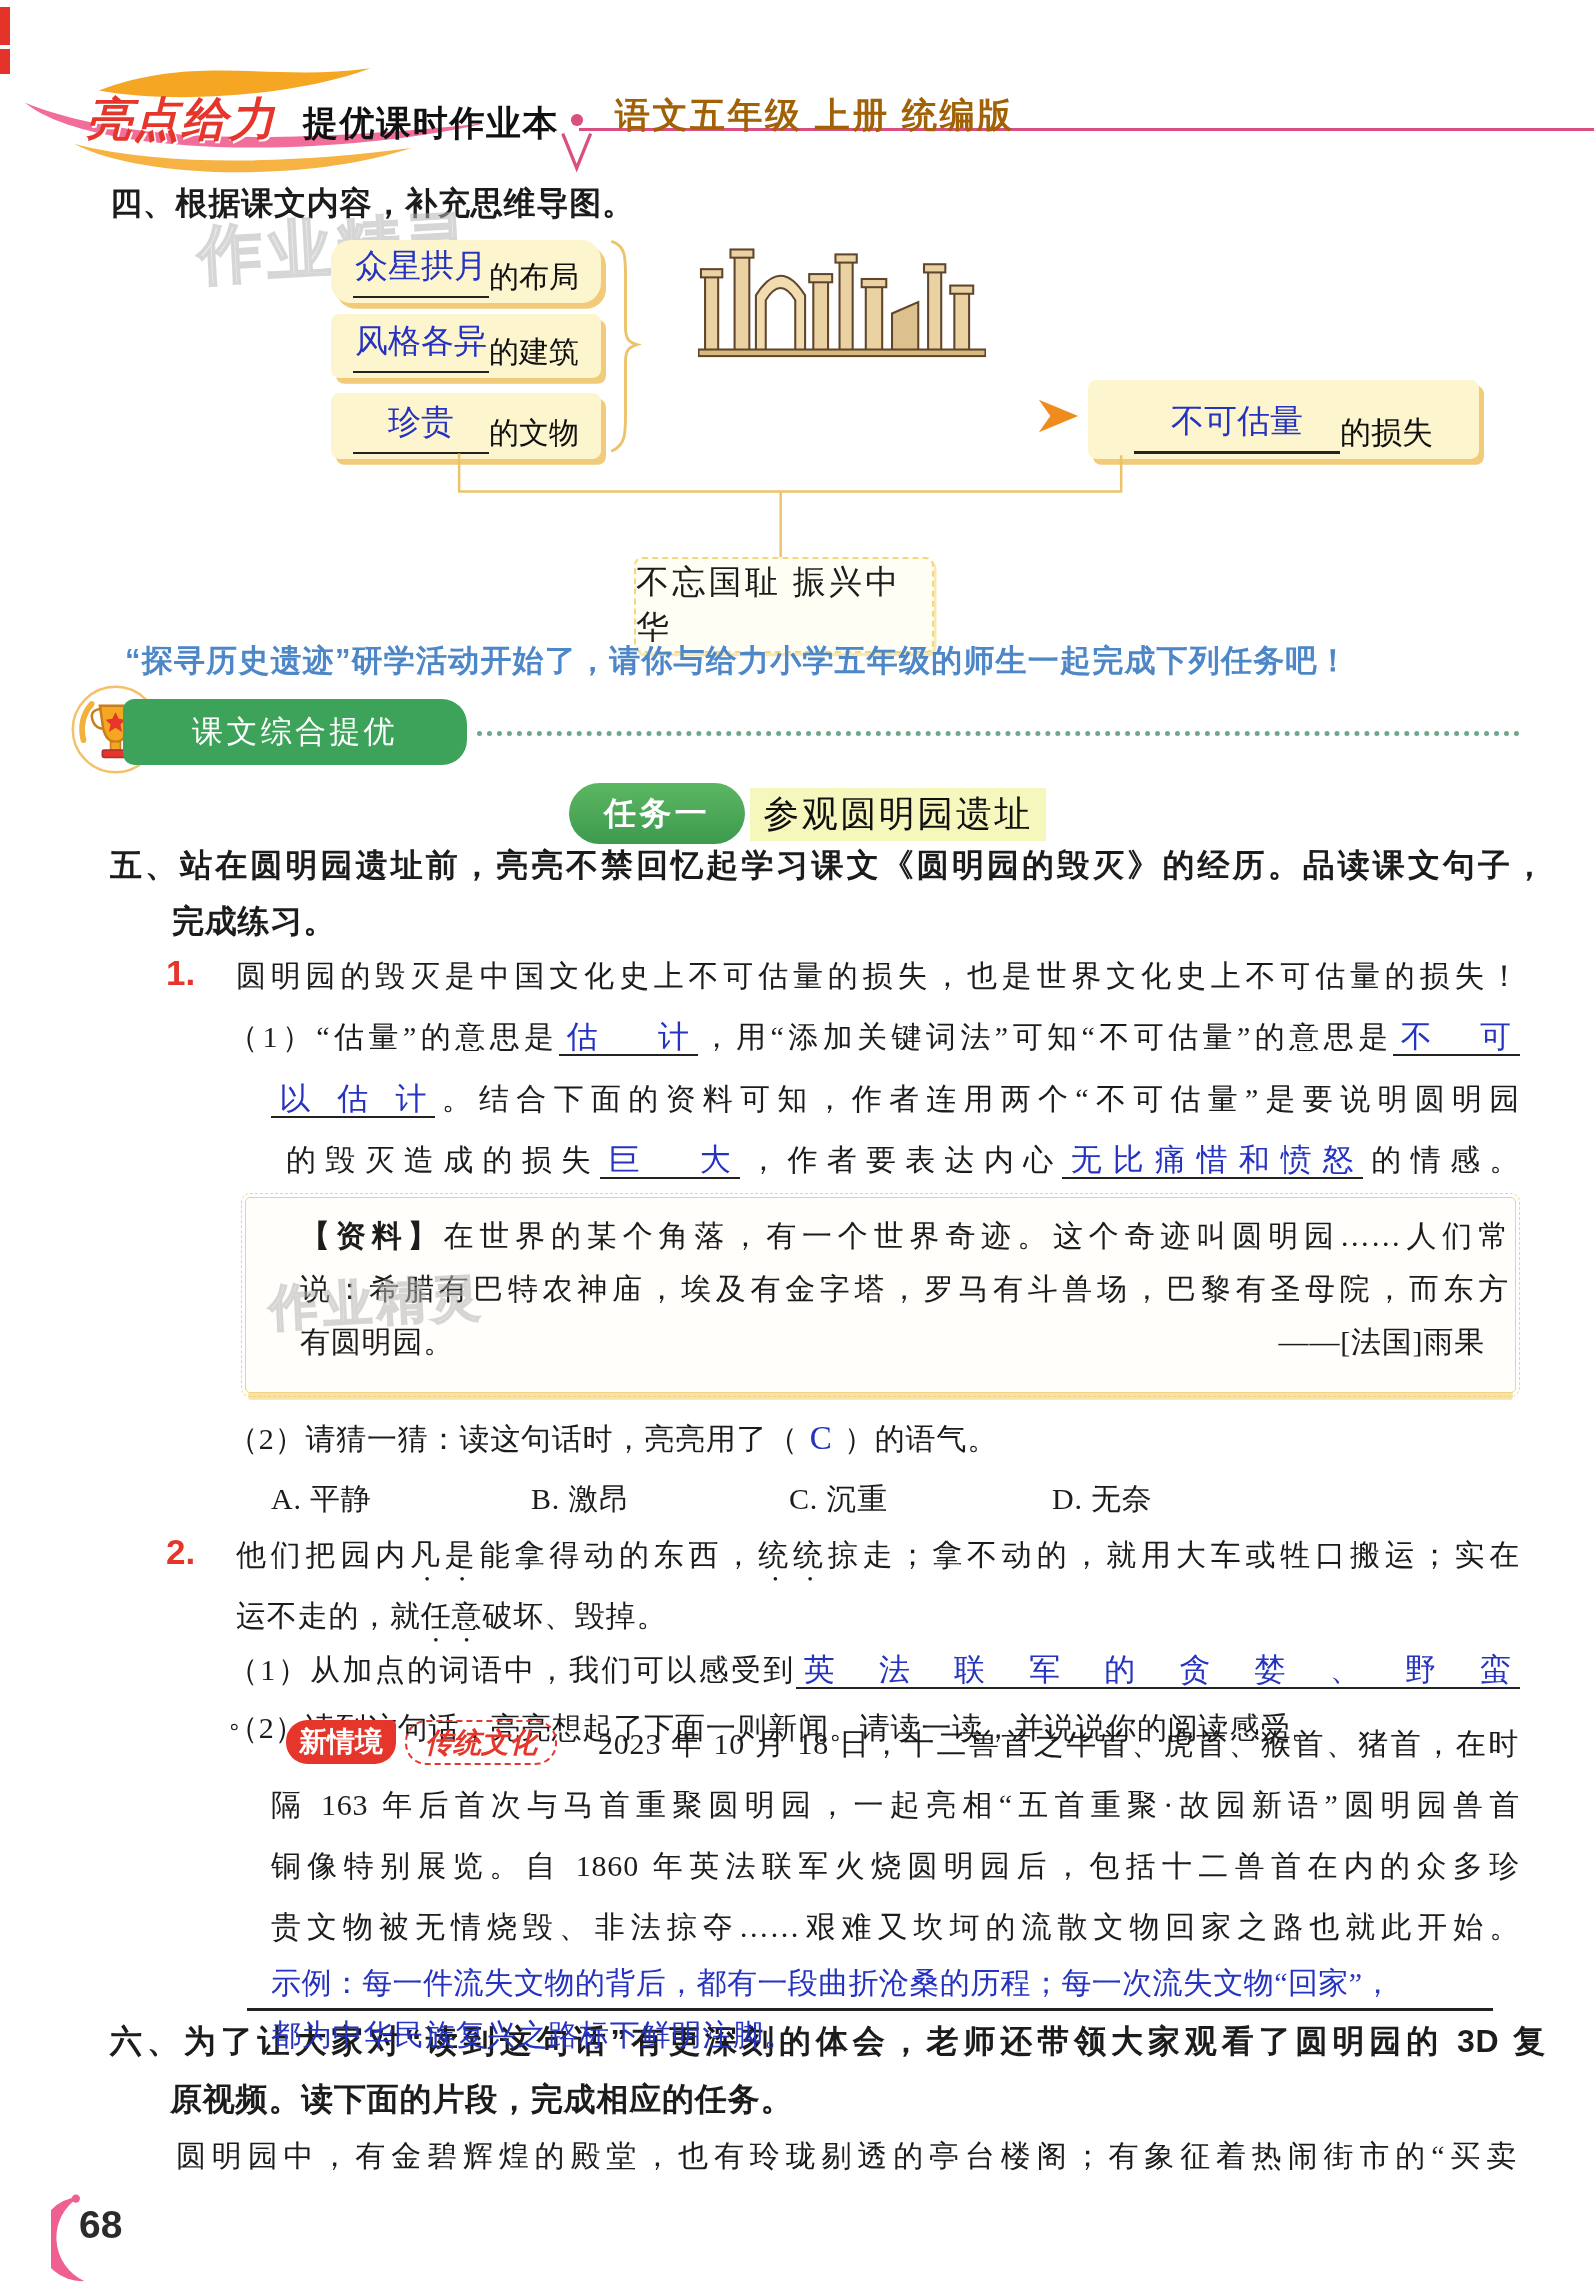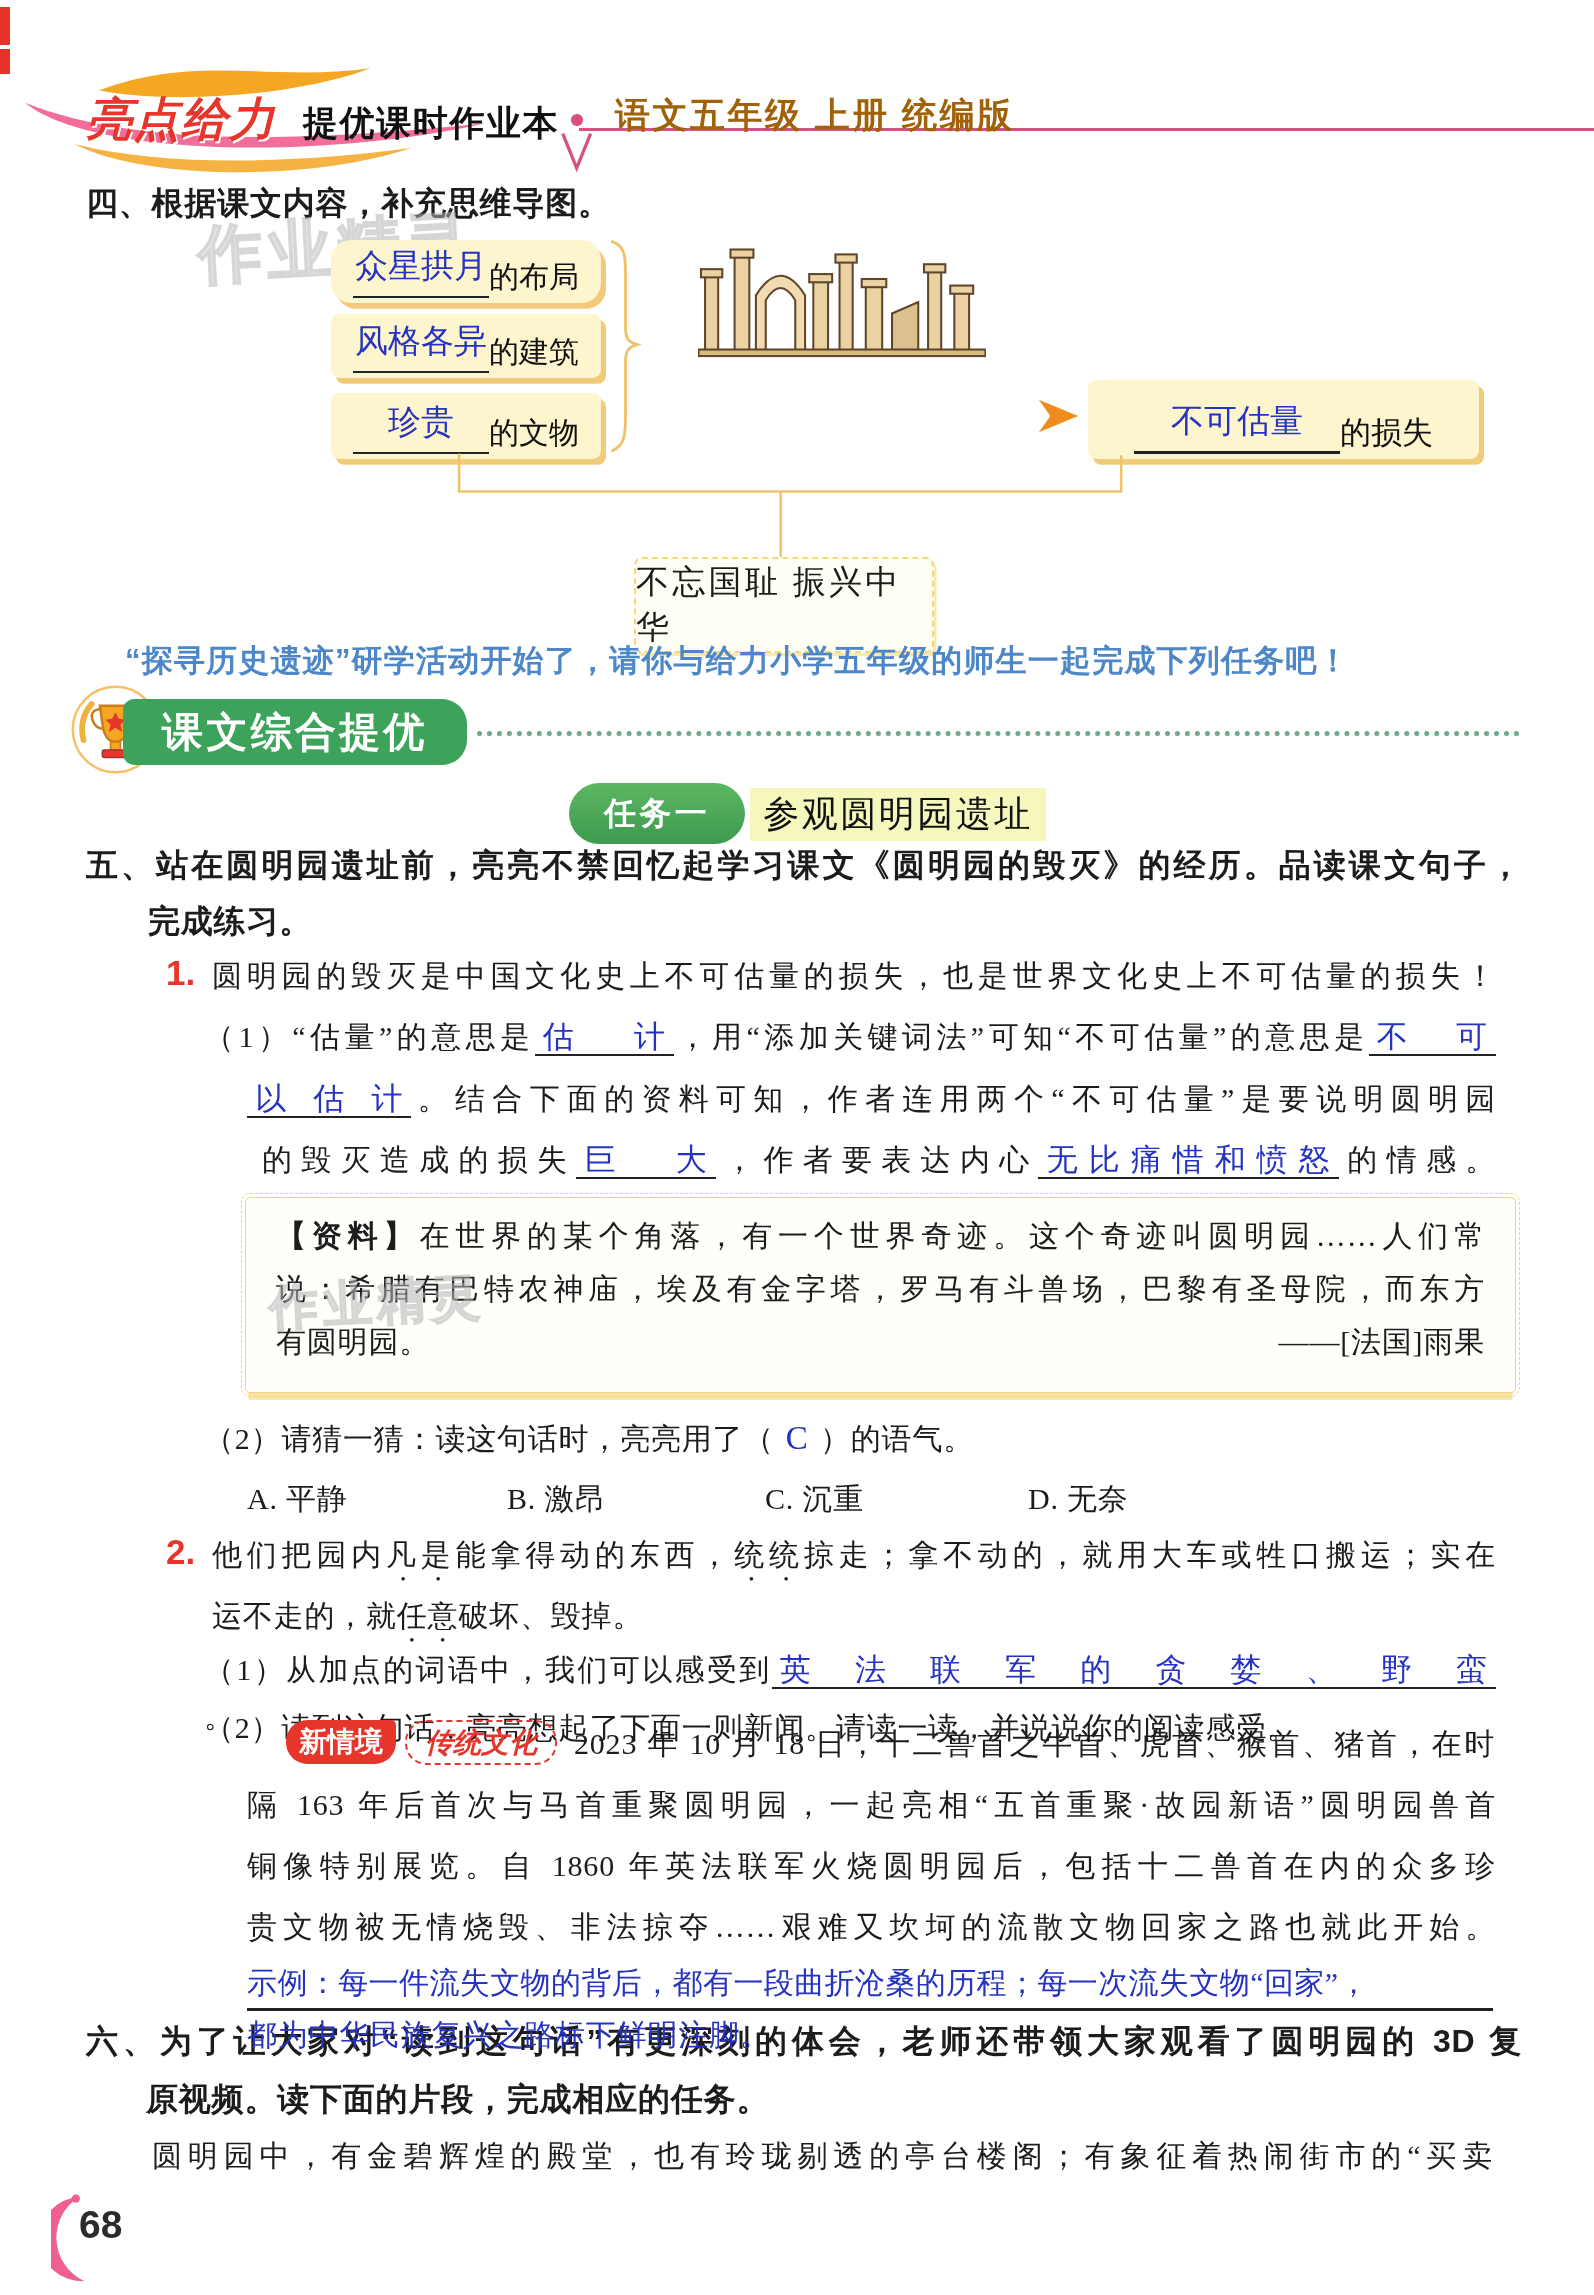--- a/index.html
+++ b/index.html
@@ -1,21 +1,21 @@
 <!DOCTYPE html>
 <html style="font-size:13px"><head>
 <meta charset="utf-8">
 <style>
   html,body{margin:0;padding:0;background:#fff;}
   .page{position:relative;width:1595px;height:2295px;background:#ffffff;overflow:hidden;
         font-family:"Liberation Sans","DejaVu Sans",sans-serif;color:#1c1c1c;}
   .abs{position:absolute;}
   .heiti{font-family:"Liberation Sans","DejaVu Sans",sans-serif;font-weight:bold;}
   .kai{font-family:"Liberation Serif","DejaVu Serif",serif;}
-  .line{font-size:30px;line-height:1.55;letter-spacing:0.8px;color:#1c1c1c;}
+  .line{font-size:30px;line-height:1.55;letter-spacing:0.8px;color:#1c1c1c;margin-left:24px;}
   .jfy{text-align:justify;text-align-last:justify;}
   .rednum{color:#e6352b;font-weight:bold;font-size:35px;}
   .blue{color:#2533c0;}
   .blank{display:inline-block;border-bottom:2.5px solid #222;text-align:center;
          color:#2533c0;font-family:"Liberation Serif","DejaVu Serif",serif;
          font-size:31px;line-height:1.1;padding:0 8.2px;vertical-align:baseline;}
   .emph{-webkit-text-emphasis:filled dot;-webkit-text-emphasis-position:under right;
         text-emphasis:filled dot;text-emphasis-position:under right;}
   
   .mmbox{position:absolute;background:#fdf5cd;border-radius:8.2px;
@@ -26,21 +26,21 @@
           font-size:33px;color:#2533c0;font-weight:500;}
   .mm-suffix{font-family:"Liberation Serif","DejaVu Serif",serif;font-size:30px;color:#111;}
   .watermark{position:absolute;font-weight:bold;color:#d9d9d9;-webkit-text-stroke:1.6px #b5b5b5;
              opacity:.55;letter-spacing:5px;transform:rotate(-3deg);pointer-events:none;}
   
   .zl-box{position:absolute;left:245px;top:1197px;width:1271px;height:196px;background:#fffefb;
           border:1.6px solid #f2d386;outline:1.6px dashed #f2d386;outline-offset:3.3px;border-radius:5px;
           box-shadow:0 10px 0 -3.3px #f7e3a6;padding:15px 30px;box-sizing:border-box;}
   .greenbadge{position:absolute;left:123px;top:699px;width:344px;height:66px;background:#3da35a;
               border-radius:11.5px 25px 25px 11.5px;display:flex;align-items:center;justify-content:center;}
-  .greenbadge span{color:#fff;font-size:41px;font-weight:bold;letter-spacing:3.3px;}
+  .greenbadge span{color:#fff;font-size:31px;font-weight:normal;letter-spacing:3.3px;}
   .taskpill{position:absolute;left:569px;top:783px;width:176px;height:61px;border-radius:31px;
             background:linear-gradient(#5cb763,#3d9a4e);display:flex;align-items:center;justify-content:center;}
   .taskpill span{color:#fff;font-size:32px;font-weight:bold;letter-spacing:3.3px;}
   .taskhl{position:absolute;left:750px;top:788px;width:296px;height:53px;background:#f6f7bd;
           display:flex;align-items:center;justify-content:center;}
   .taskhl span{font-size:36px;font-weight:normal;letter-spacing:2.5px;color:#111;}
   .redpill{position:absolute;background:#e6352b;color:#fff;border-radius:21.4px 5px 21.4px 21.4px;
            display:flex;align-items:center;justify-content:center;}
   .dashpill{position:absolute;border:2.5px dashed #e6352b;color:#e6352b;border-radius:21.4px;
             display:flex;align-items:center;justify-content:center;font-style:italic;}

